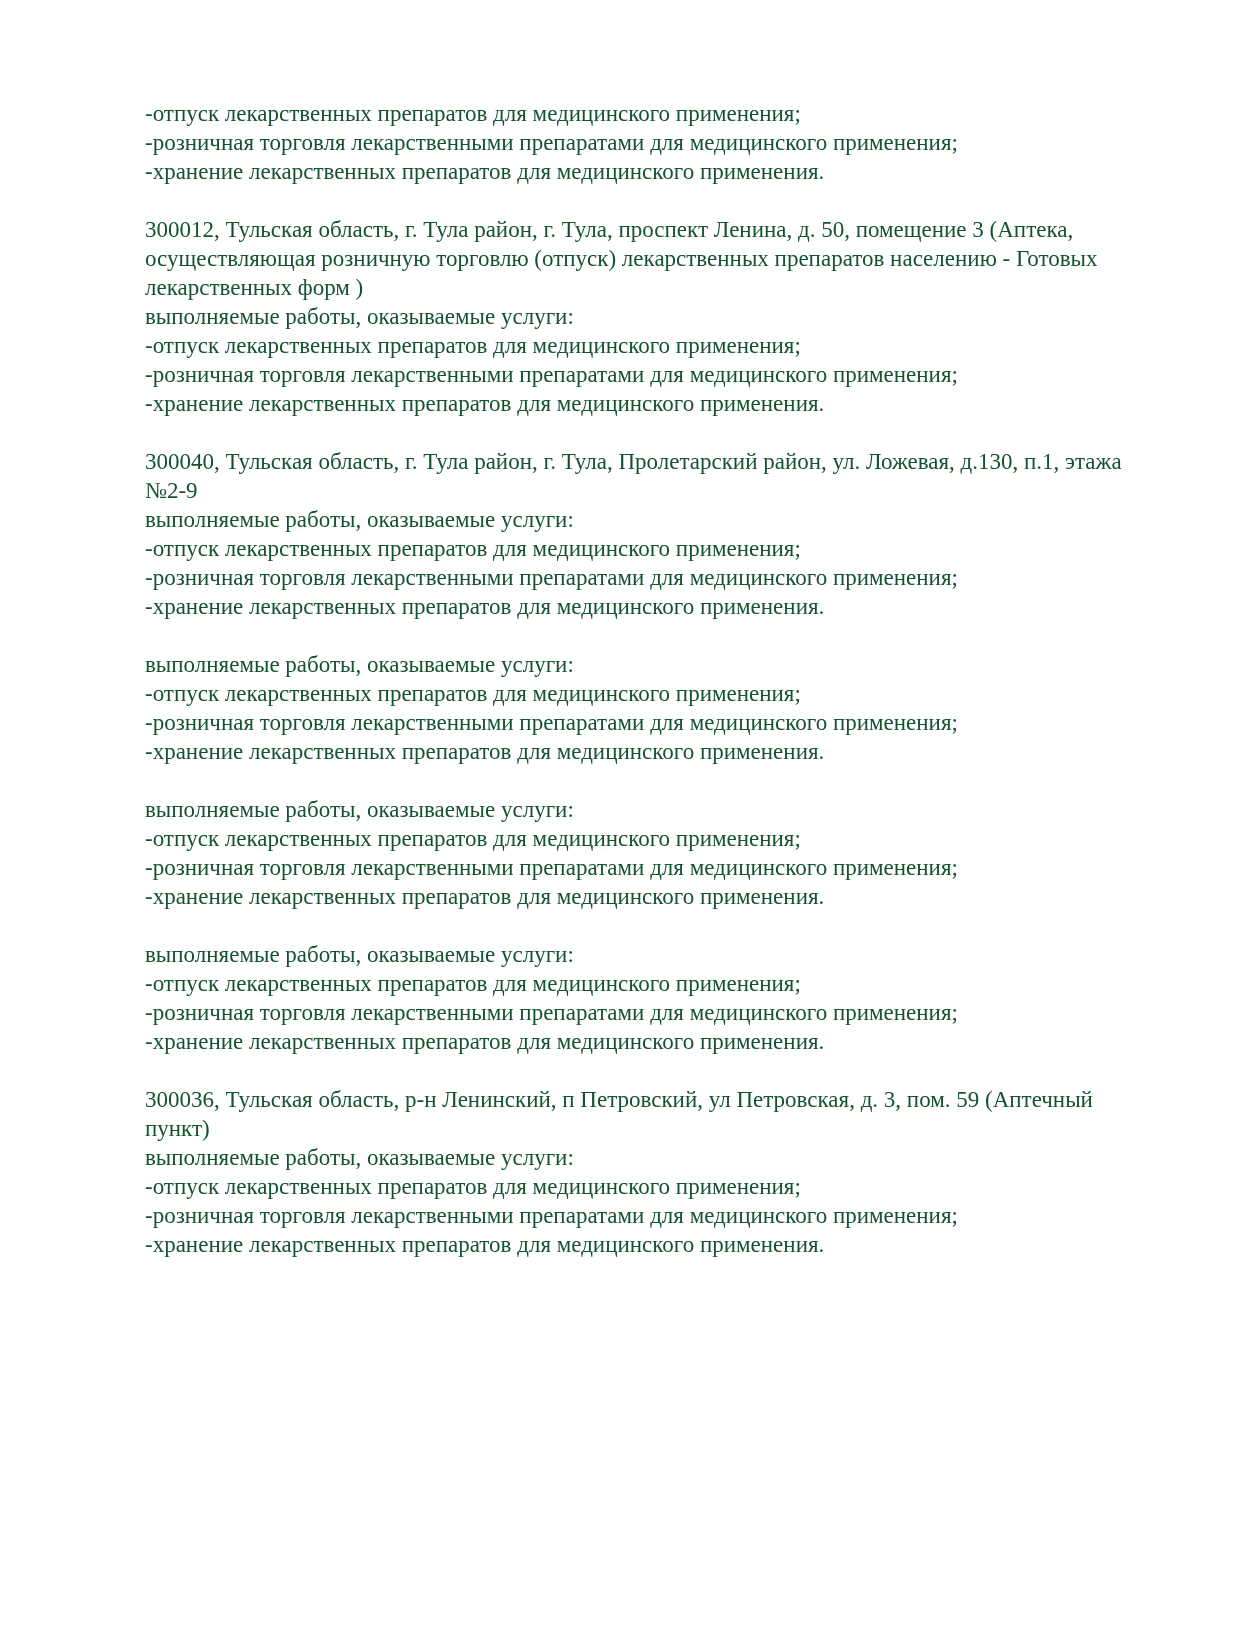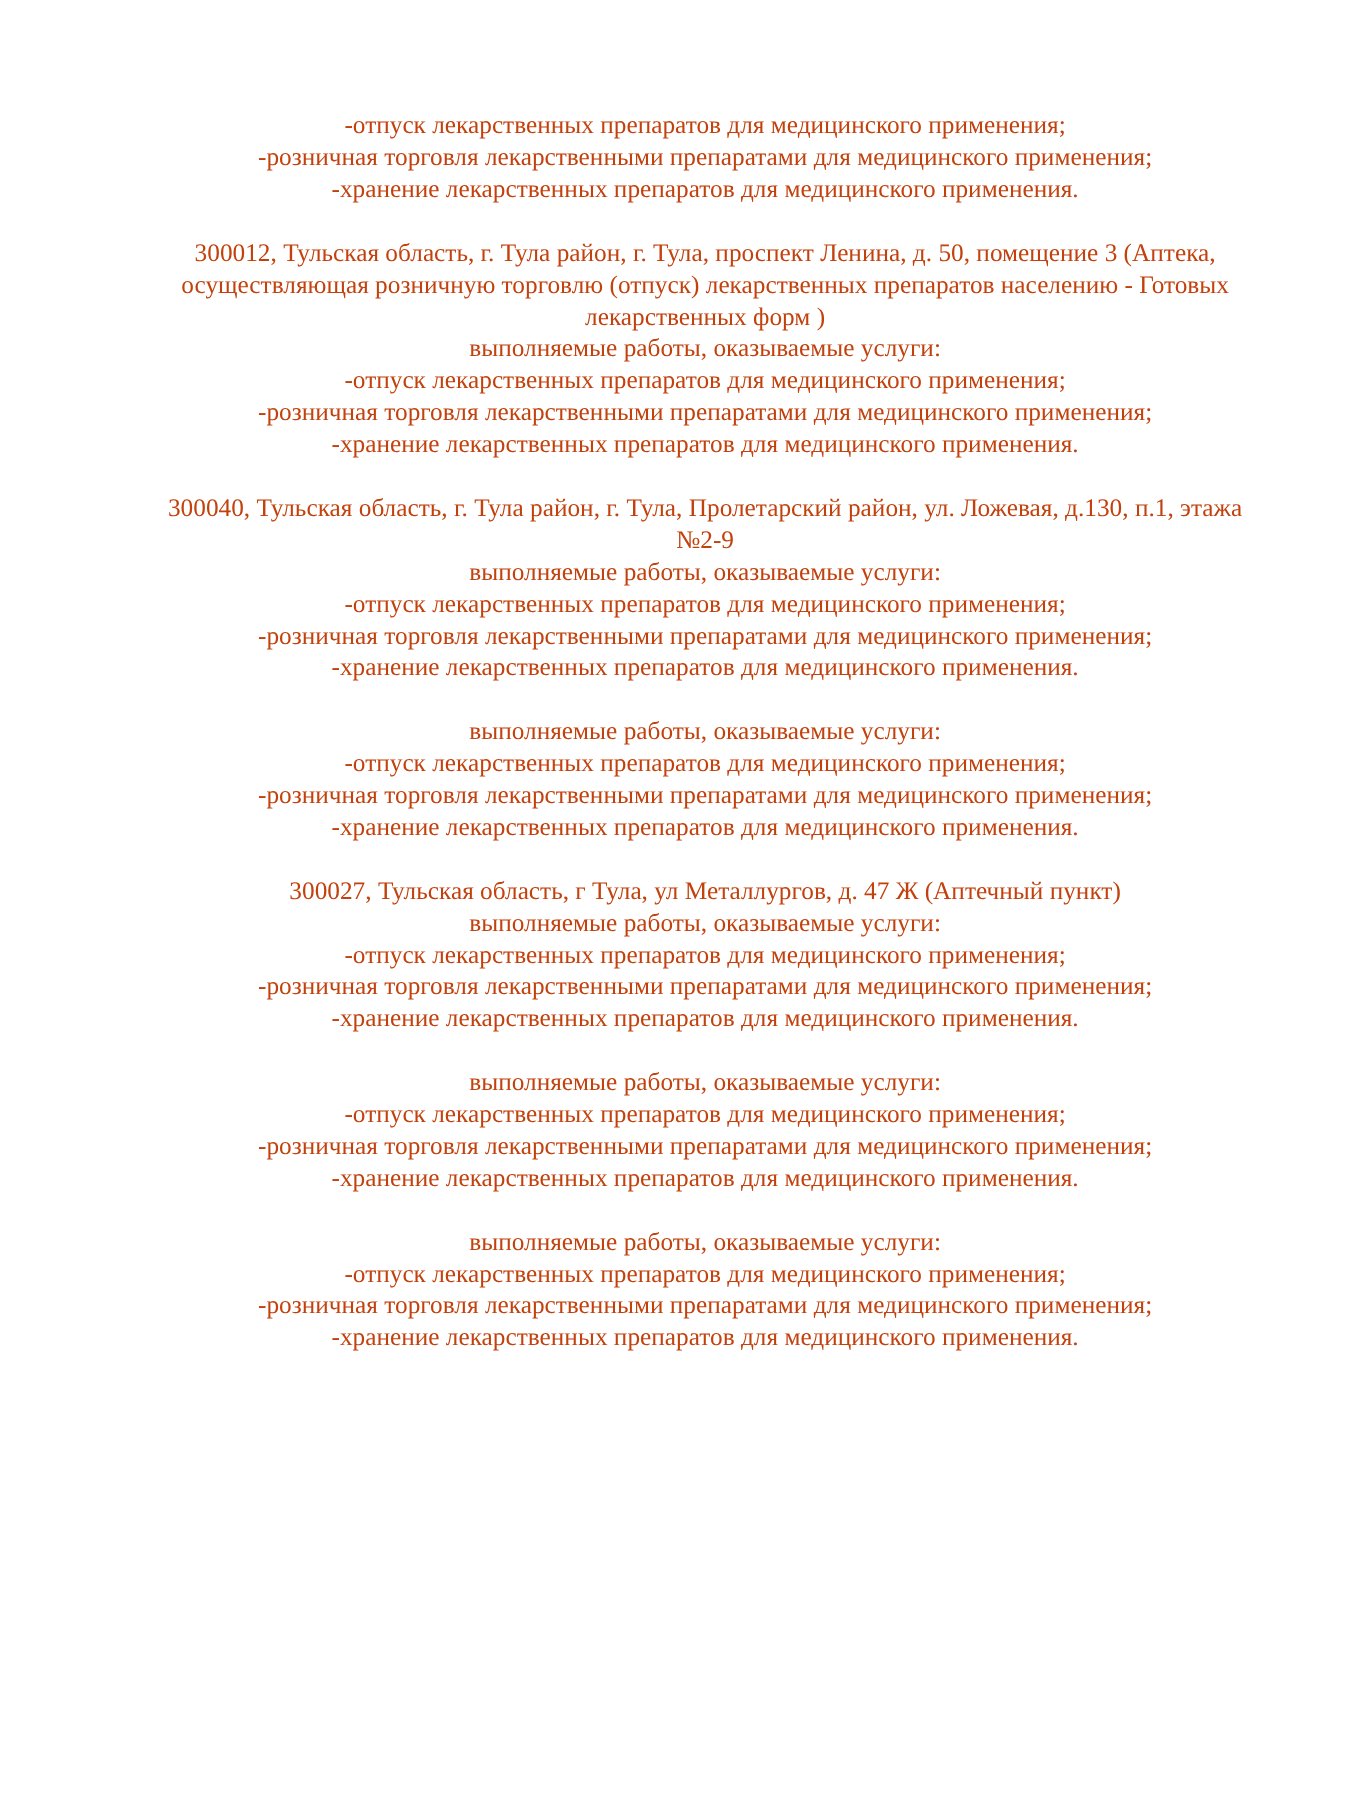--- a/index.html
+++ b/index.html
@@ -14,22 +14,22 @@
     background: #ffffff;
     box-sizing: border-box;
     padding: 99px 105px 0 145px;
     overflow: hidden;
   }
   .doc-text {
     width: 992px;
     font-family: "Liberation Serif", "DejaVu Serif", serif;
     font-size: 23px;
     line-height: 29px;
-    color: #c2410c;
-    text-align: center;
+    color: #14532d;
+    text-align: left;
   }
   .line { white-space: normal; }
   .entry { margin-top: 29px; }
   .entry-address { margin: 0; }
   .services-header { margin: 0; }
   .service-line { margin: 0; }
 </style>
 </head>
 <body>
 
@@ -64,39 +64,39 @@
   <div class="entry">
     <div class="line services-header">выполняемые работы, оказываемые услуги:</div>
     <div>
             <div class="line service-line">-отпуск лекарственных препаратов для медицинского применения;</div>
             <div class="line service-line">-розничная торговля лекарственными препаратами для медицинского применения;</div>
             <div class="line service-line">-хранение лекарственных препаратов для медицинского применения.</div>
           </div>
   </div>
 
   <div class="entry">
-    <div class="line entry-address">300027, Тульская область, г Тула, ул Металлургов, д. 47 Ж (Аптечный пункт)</div>
     <div class="line services-header">выполняемые работы, оказываемые услуги:</div>
     <div>
             <div class="line service-line">-отпуск лекарственных препаратов для медицинского применения;</div>
             <div class="line service-line">-розничная торговля лекарственными препаратами для медицинского применения;</div>
             <div class="line service-line">-хранение лекарственных препаратов для медицинского применения.</div>
           </div>
   </div>
 
   <div class="entry">
     <div class="line services-header">выполняемые работы, оказываемые услуги:</div>
     <div>
             <div class="line service-line">-отпуск лекарственных препаратов для медицинского применения;</div>
             <div class="line service-line">-розничная торговля лекарственными препаратами для медицинского применения;</div>
             <div class="line service-line">-хранение лекарственных препаратов для медицинского применения.</div>
           </div>
   </div>
 
   <div class="entry">
+    <div class="line entry-address">300036, Тульская область, р-н Ленинский, п Петровский, ул Петровская, д. 3, пом. 59 (Аптечный пункт)</div>
     <div class="line services-header">выполняемые работы, оказываемые услуги:</div>
     <div>
             <div class="line service-line">-отпуск лекарственных препаратов для медицинского применения;</div>
             <div class="line service-line">-розничная торговля лекарственными препаратами для медицинского применения;</div>
             <div class="line service-line">-хранение лекарственных препаратов для медицинского применения.</div>
           </div>
   </div>
 </div>
   </div>
 </div>

